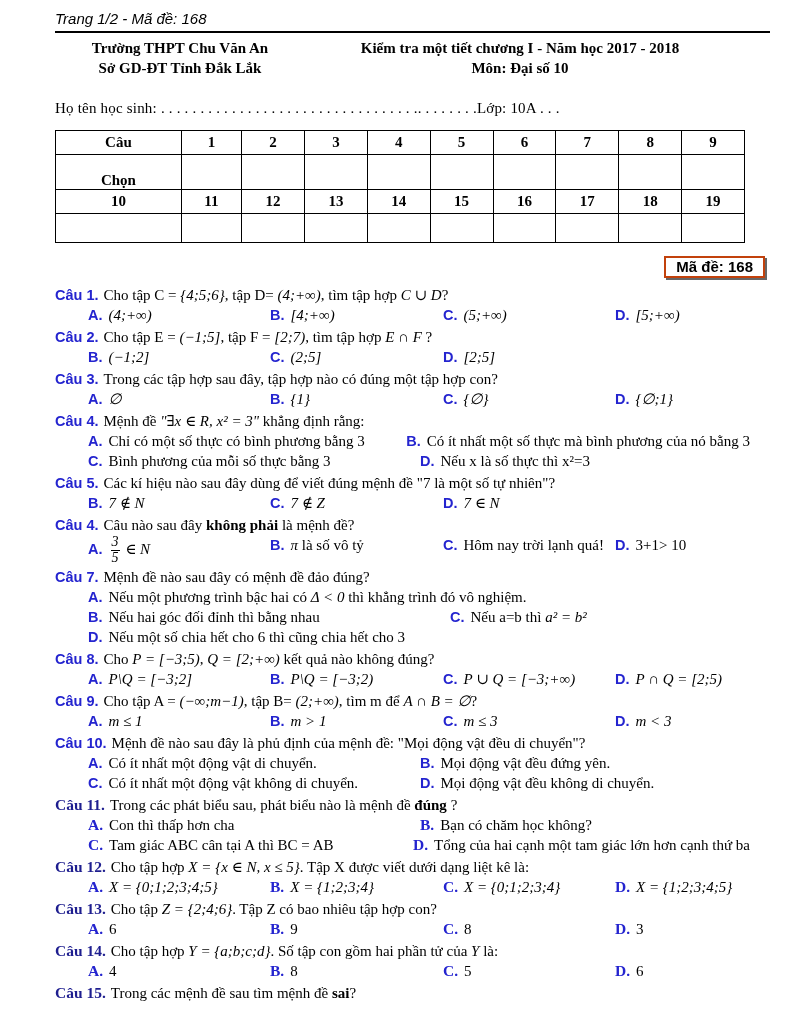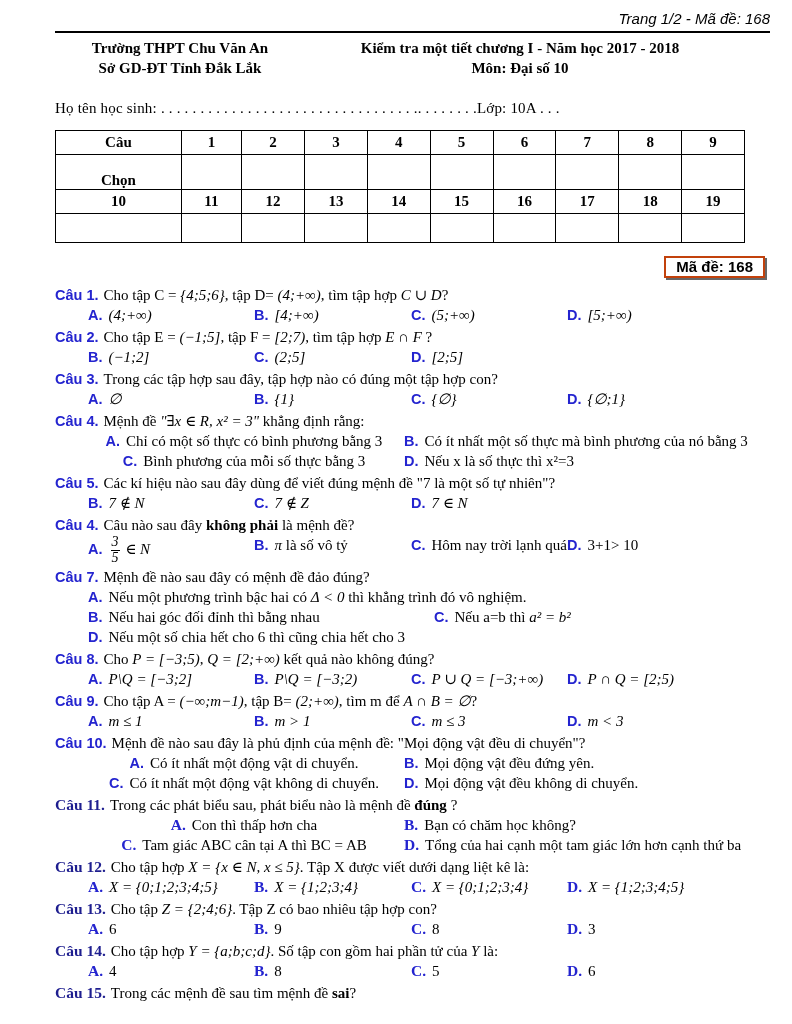--- a/index.html
+++ b/index.html
@@ -2,21 +2,21 @@
 <html style="--blue: #2424cf; --navy: #1e1e8f;"><head>
 <meta charset="utf-8">
 <style>
   html,body{margin:0;padding:0;background:#fff;}
   body{
     width:792px;height:1024px;overflow:hidden;color:#000;
     font-family:"Liberation Serif","DejaVu Serif",serif;font-size:15px;
   }
   .page{padding:10px 22px 0 55px;width:715px;}
   .top-right{
-    text-align:right;font-family:"Liberation Sans","DejaVu Sans",sans-serif;
+    font-family:"Liberation Sans","DejaVu Sans",sans-serif;
     font-style:italic;font-size:15px;line-height:18px;padding-right:0;
   }
   .top-rule{border:none;border-top:2px solid #000;margin:3px 0 5px 0;}
   .header{display:flex;font-weight:bold;line-height:20px;}
   .org{width:250px;text-align:center;}
   .title{width:430px;text-align:center;}
   .student-line{margin-top:22px;letter-spacing:.2px;}
   table.answer-table{
     border-collapse:collapse;width:690px;margin-top:13px;
     font-weight:bold;text-align:center;font-size:15px;border-radius:13px;
@@ -35,29 +35,29 @@
   #questions{margin-top:0;}
   .question{margin-bottom:2px;}
   .q-head{line-height:20px;}
   .q-label{font-weight:bold;margin-right:5px;}
   .question.sans .q-label{
     font-family:"Liberation Sans","DejaVu Sans",sans-serif;
     color:var(--blue,#2424cf);font-size:14.5px;
   }
   .question.serif .q-label{color:var(--navy,#1e1e8f);font-size:15.5px;}
   .opt-row{display:flex;padding-left:33px;line-height:20px;}
-  .opt{white-space:nowrap;padding-right:4px;}
+  .opt{white-space:nowrap;padding-right:20px;}
   .opt-letter{font-weight:bold;color:var(--blue,#2424cf);margin-right:6px;}
   .question.sans .opt-letter{font-family:"Liberation Sans","DejaVu Sans",sans-serif;font-size:14.5px;}
   .question.serif .opt-letter{font-size:15.5px;}
   .row-four .opt:nth-child(1){width:162px;}
   .row-four .opt:nth-child(2){width:153px;}
   .row-four .opt:nth-child(3){width:152px;}
   .row-four .opt:nth-child(4){flex:1;}
-  .row-two .opt:first-child:not(:only-child){width:312px;text-align:center;}
+  .row-two .opt:first-child:not(:only-child){width:312px;}
   .row-split .opt:first-child:not(:only-child){width:342px;}
   .run-n{}
   .run-m{font-style:italic;}
   .run-b{font-weight:bold;}
   .frac{
     display:inline-flex;flex-direction:column;align-items:center;
     vertical-align:middle;font-style:italic;line-height:1.05;font-size:14px;margin:0 2px;
   }
   .frac .den{border-top:1px solid #000;padding:0 1px;}
 </style>

